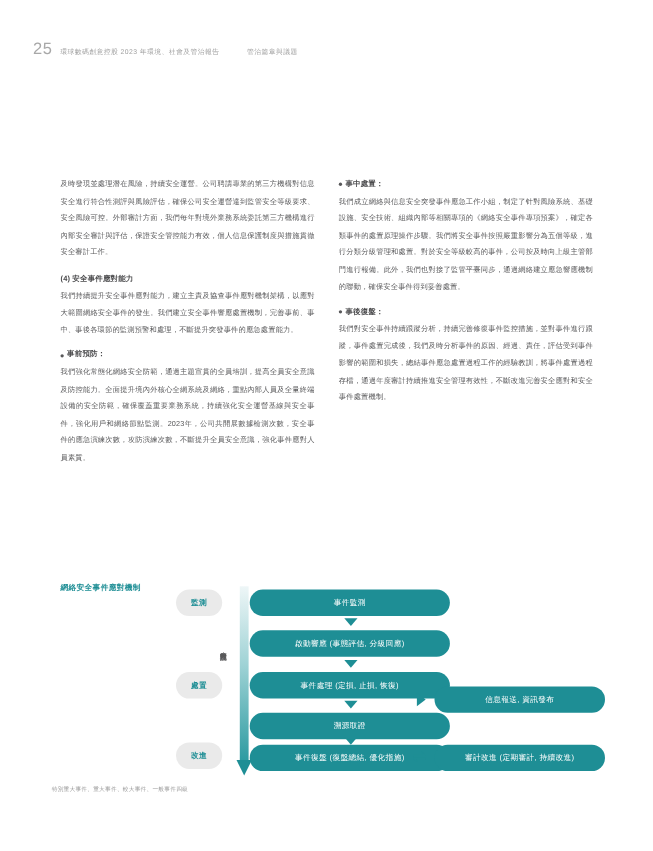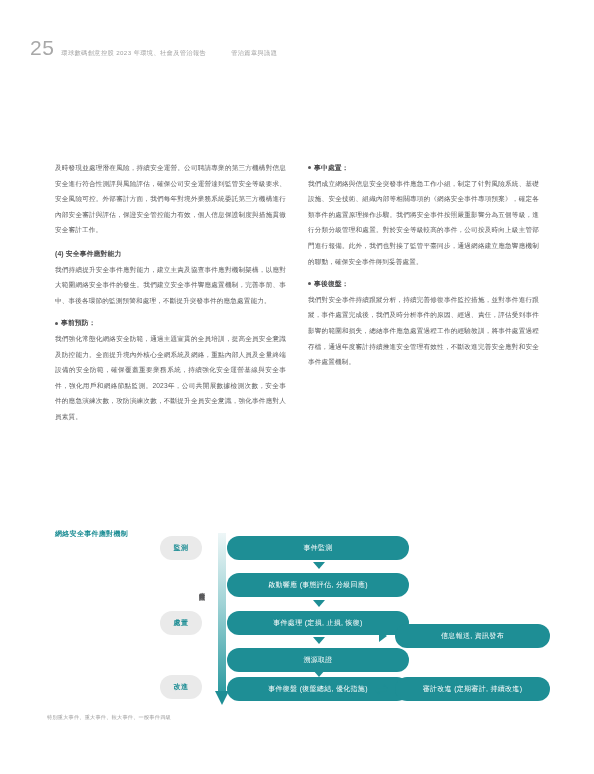--- a/index.html
+++ b/index.html
@@ -11,21 +11,21 @@
   }
   .page { position: relative; width: 594px; height: 774px; background:#fff; }
 
   
   .header {
     position: absolute; left: 30px; top: 36px;
     display: flex; align-items: baseline; gap: 7px;
     color: #9b9b9b;
   }
   .header .pageno {
-    font-size: 21px; letter-spacing: .5px; color: #a8a8a8; font-weight: 400;
+    font-size: 15px; letter-spacing: .5px; color: #a8a8a8; font-weight: 400;
   }
   .header .htitle { font-size: 6.2px; letter-spacing: .4px; color: #a0a0a0; white-space: nowrap; }
   .header .hsection { font-size: 6.2px; letter-spacing: .4px; color: #a0a0a0; margin-left: 18px; white-space: nowrap; }
 
   
   .cols {
     position: absolute; left: 55px; top: 160px;
     width: 484px;
     display: flex; gap: 22px;
   }

